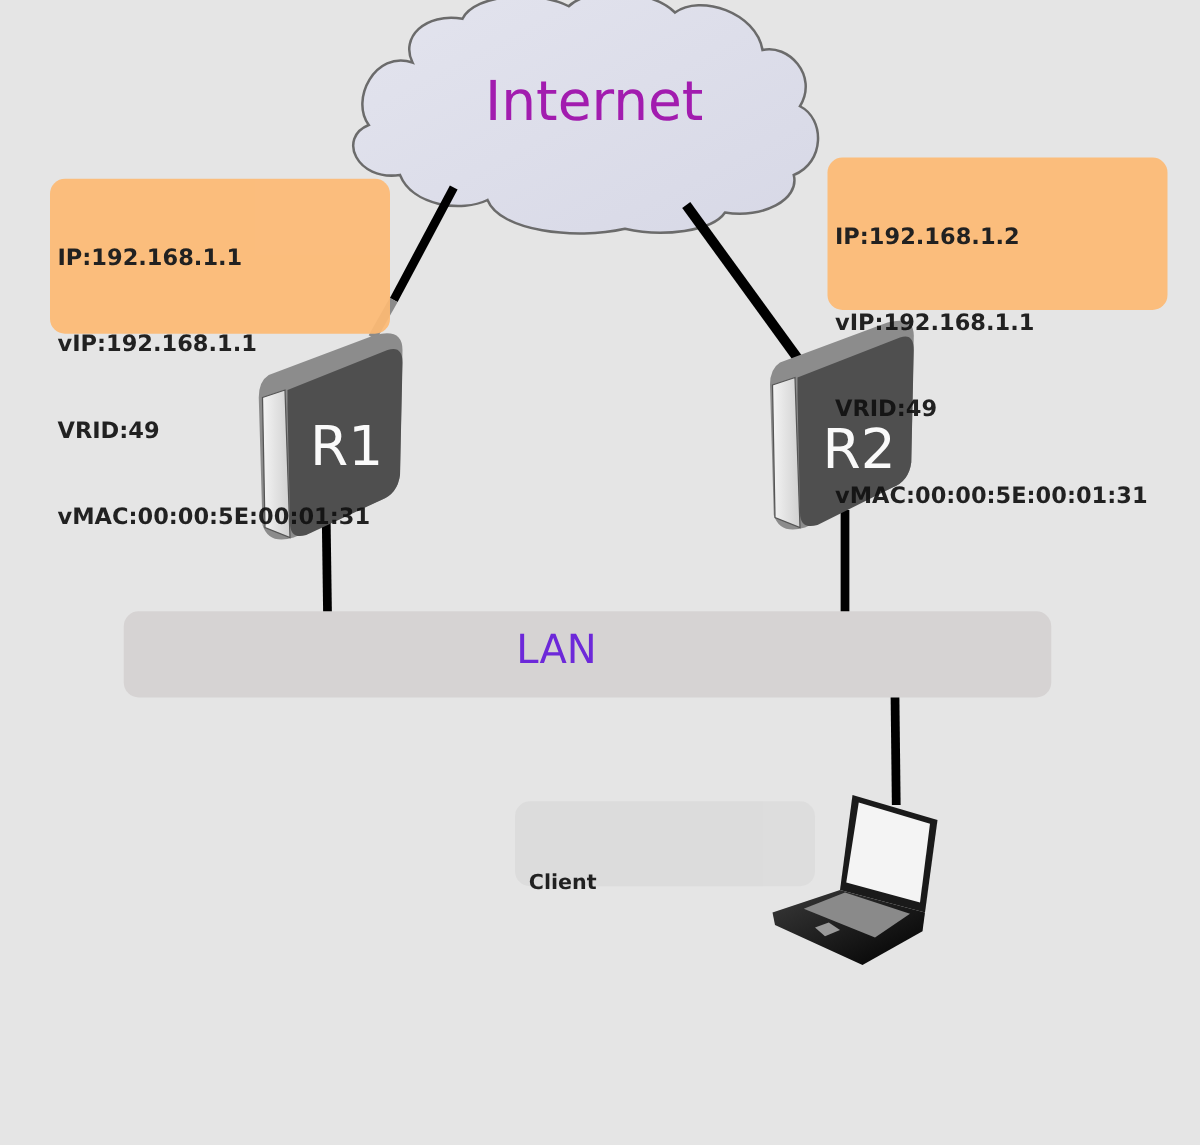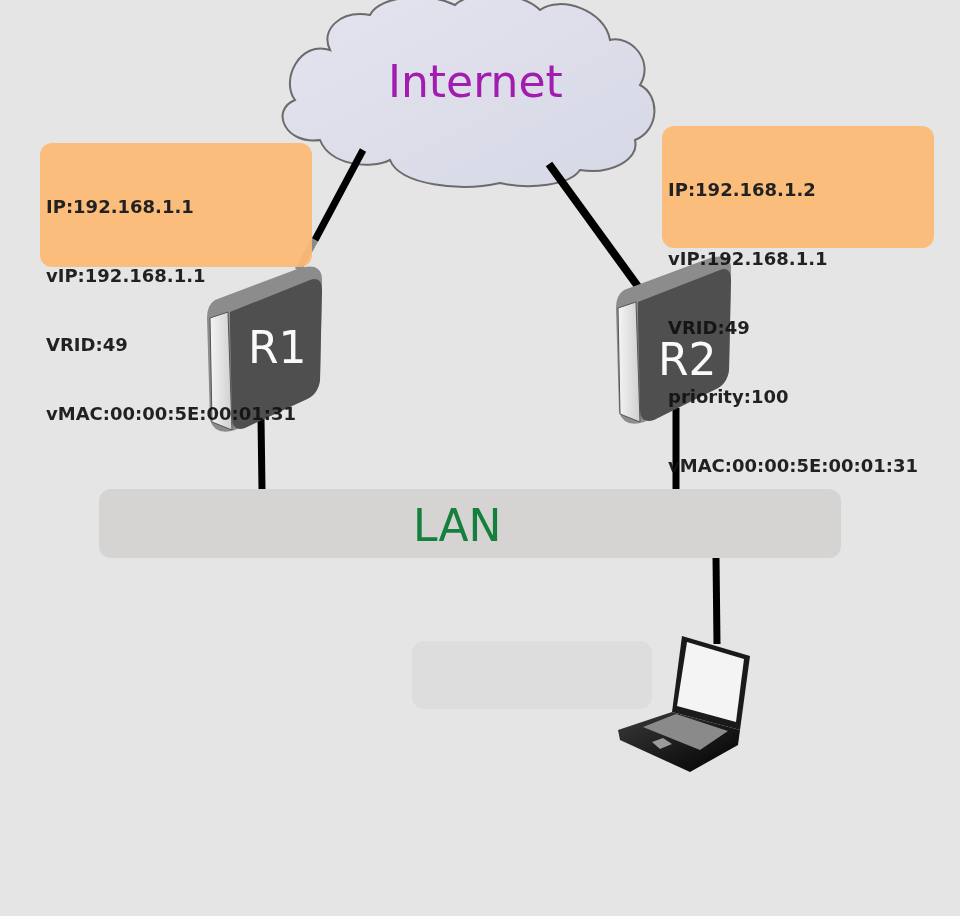--- a/index.html
+++ b/index.html
@@ -30,26 +30,26 @@
       left: 412px; top: 641px; width: 240px; height: 68px; box-sizing: border-box;
       font-weight: bold; font-size: 16.5px; padding: 7px 11px;
       background: #dcdcdc;
     }
     .label-big {
       position: absolute;
       font-family: "DejaVu Sans", sans-serif;
       color: #a21caf;
     }
     #internet-label { left: 388px; top: 56px; font-size: 44px; }
-    #lan-label { left: 413px; top: 500px; font-size: 44px; color: #15803d; }
+    #lan-label { left: 413px; top: 500px; font-size: 32px; color: #6d28d9; }
     .router-label {
       position: absolute; color: #fafafa; font-size: 44px;
       font-family: "DejaVu Sans", sans-serif;
     }
-    #r1-label { left: 248px; top: 322px; }
+    #r1-label { left: 248px; top: 332px; }
     #r2-label { left: 658px; top: 334px; }
     #lan-bar {
       position: absolute; left: 99px; top: 489px; width: 742px; height: 69px;
       background: #d6d3d3; border-radius: 12px;
     }
   </style>
 </head>
 <body>
 
 <svg id="diagram" width="960" height="916">
@@ -126,18 +126,18 @@
   <span class="line">IP:192.168.1.1</span>
   <span class="line">vIP:192.168.1.1</span>
   <span class="line">VRID:49</span>
   <span class="line">vMAC:00:00:5E:00:01:31</span>
 </div>
 
 <div id="r2-info" class="info-box">
   <span class="line">IP:192.168.1.2</span>
   <span class="line">vIP:192.168.1.1</span>
   <span class="line">VRID:49</span>
-  <span class="line">priority:100</span>
   <span class="line">vMAC:00:00:5E:00:01:31</span>
 </div>
 
 <div id="client-info" class="info-box">
+  <span class="line">Client</span>
 </div>
 
 </body></html>

